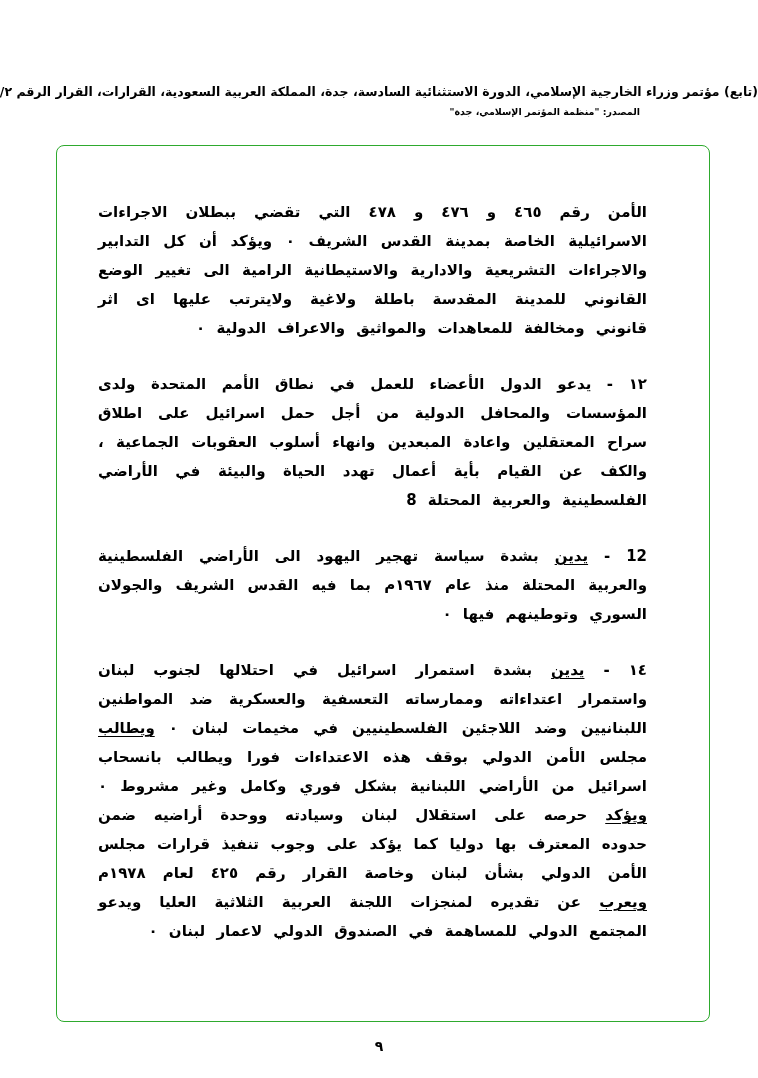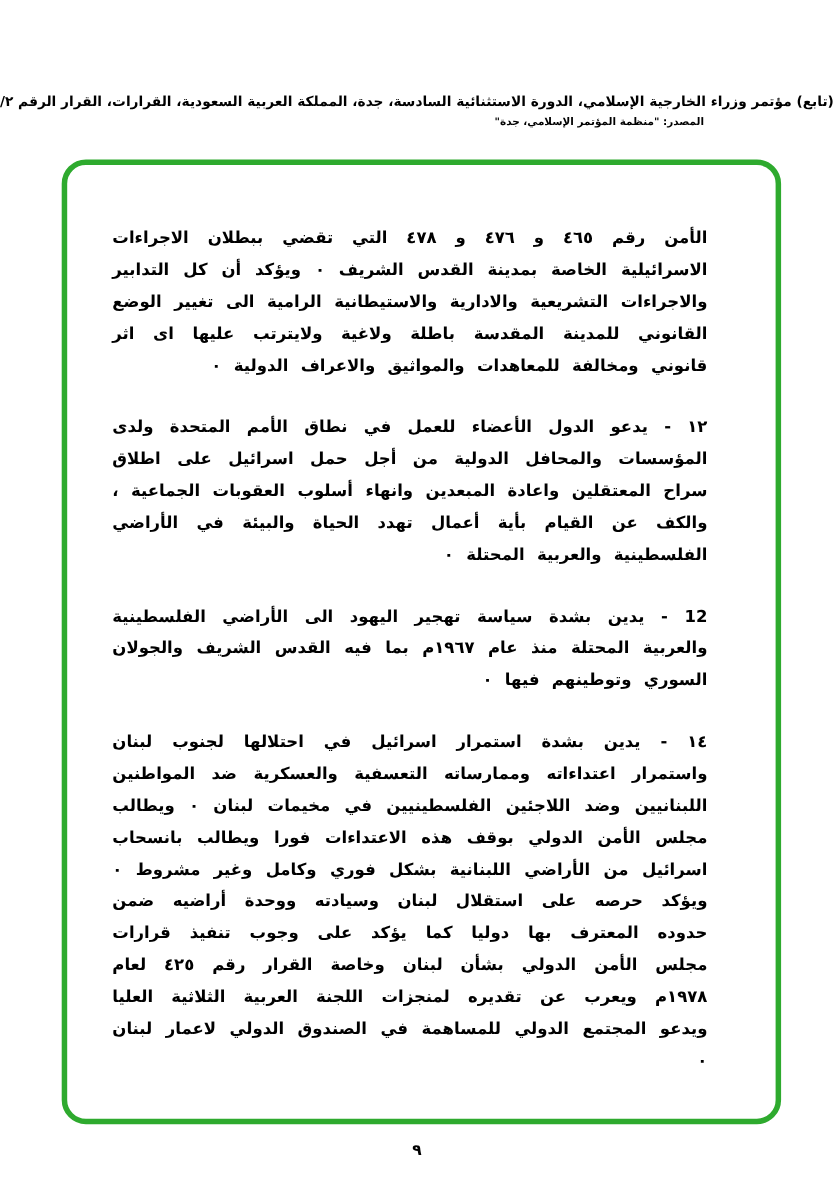--- a/index.html
+++ b/index.html
@@ -33,35 +33,36 @@
     font-weight: bold;
     font-size: 9.5px;
   }
   .content-box {
     position: absolute;
     top: 145px;
     right: 48px;
     width: 654px;
     height: 877px;
     box-sizing: border-box;
-    border: 5px solid #fca5a5;
-    border-radius: 22px;
+    border: 1px solid #fca5a5;
+    border-radius: 8px;
     padding: 52px 62px 0 41px;
   }
   .para {
     margin: 0 0 27px 0;
     font-size: 15px;
     font-weight: bold;
     line-height: 29px;
     text-align: justify;
     text-align-last: right;
     word-spacing: 6px;
     letter-spacing: 0.5px;
   }
   .para span.underlined {
+    text-decoration: underline;
     text-underline-offset: 3px;
   }
   .page-number {
     position: absolute;
     bottom: 24px;
     left: 0;
     width: 100%;
     text-align: center;
     font-weight: bold;
     font-size: 14px;
@@ -72,20 +73,20 @@
 
 <div class="page">
 
   <div>
     <div class="header-title">(تابع) مؤتمر وزراء الخارجية الإسلامي، الدورة الاستثنائية السادسة، جدة، المملكة العربية السعودية، القرارات، القرار الرقم ٦/٢-EX</div>
     <div class="header-source">المصدر: "منظمة المؤتمر الإسلامي، جدة"</div>
   </div>
 
   <div class="content-box" style="border-color: rgb(46, 170, 46);">
     <p class="para"><span>الأمن رقم ٤٦٥ و ٤٧٦ و ٤٧٨ التي تقضي ببطلان الاجراءات الاسرائيلية الخاصة بمدينة القدس الشريف ٠ ويؤكد أن كل التدابير والاجراءات التشريعية والادارية والاستيطانية الرامية الى تغيير الوضع القانوني للمدينة المقدسة باطلة ولاغية ولايترتب عليها اى اثر قانوني ومخالفة للمعاهدات والمواثيق والاعراف الدولية ٠</span></p>
-    <p class="para"><span>١٢ - يدعو الدول الأعضاء للعمل في نطاق الأمم المتحدة ولدى المؤسسات والمحافل الدولية من أجل حمل اسرائيل على اطلاق سراح المعتقلين واعادة المبعدين وانهاء أسلوب العقوبات الجماعية ، والكف عن القيام بأية أعمال تهدد الحياة والبيئة في الأراضي الفلسطينية والعربية المحتلة ٠</span></p>
+    <p class="para"><span>١٢ - يدعو الدول الأعضاء للعمل في نطاق الأمم المتحدة ولدى المؤسسات والمحافل الدولية من أجل حمل اسرائيل على اطلاق سراح المعتقلين واعادة المبعدين وانهاء أسلوب العقوبات الجماعية ، والكف عن القيام بأية أعمال تهدد الحياة والبيئة في الأراضي الفلسطينية والعربية المحتلة 8</span></p>
     <p class="para"><span>12 - </span><span class="underlined">يدين</span><span> بشدة سياسة تهجير اليهود الى الأراضي الفلسطينية والعربية المحتلة منذ عام ١٩٦٧م بما فيه القدس الشريف والجولان السوري وتوطينهم فيها ٠</span></p>
     <p class="para"><span>١٤ - </span><span class="underlined">يدين</span><span> بشدة استمرار اسرائيل في احتلالها لجنوب لبنان واستمرار اعتداءاته وممارساته التعسفية والعسكرية ضد المواطنين اللبنانيين وضد اللاجئين الفلسطينيين في مخيمات لبنان ٠ </span><span class="underlined">ويطالب</span><span> مجلس الأمن الدولي بوقف هذه الاعتداءات فورا ويطالب بانسحاب اسرائيل من الأراضي اللبنانية بشكل فوري وكامل وغير مشروط ٠ </span><span class="underlined">ويؤكد</span><span> حرصه على استقلال لبنان وسيادته ووحدة أراضيه ضمن حدوده المعترف بها دوليا كما يؤكد على وجوب تنفيذ قرارات مجلس الأمن الدولي بشأن لبنان وخاصة القرار رقم ٤٢٥ لعام ١٩٧٨م </span><span class="underlined">ويعرب</span><span> عن تقديره لمنجزات اللجنة العربية الثلاثية العليا ويدعو المجتمع الدولي للمساهمة في الصندوق الدولي لاعمار لبنان ٠</span></p>
   </div>
 
   <div class="page-number">٩</div>
 
 </div>
 
 </body></html>

